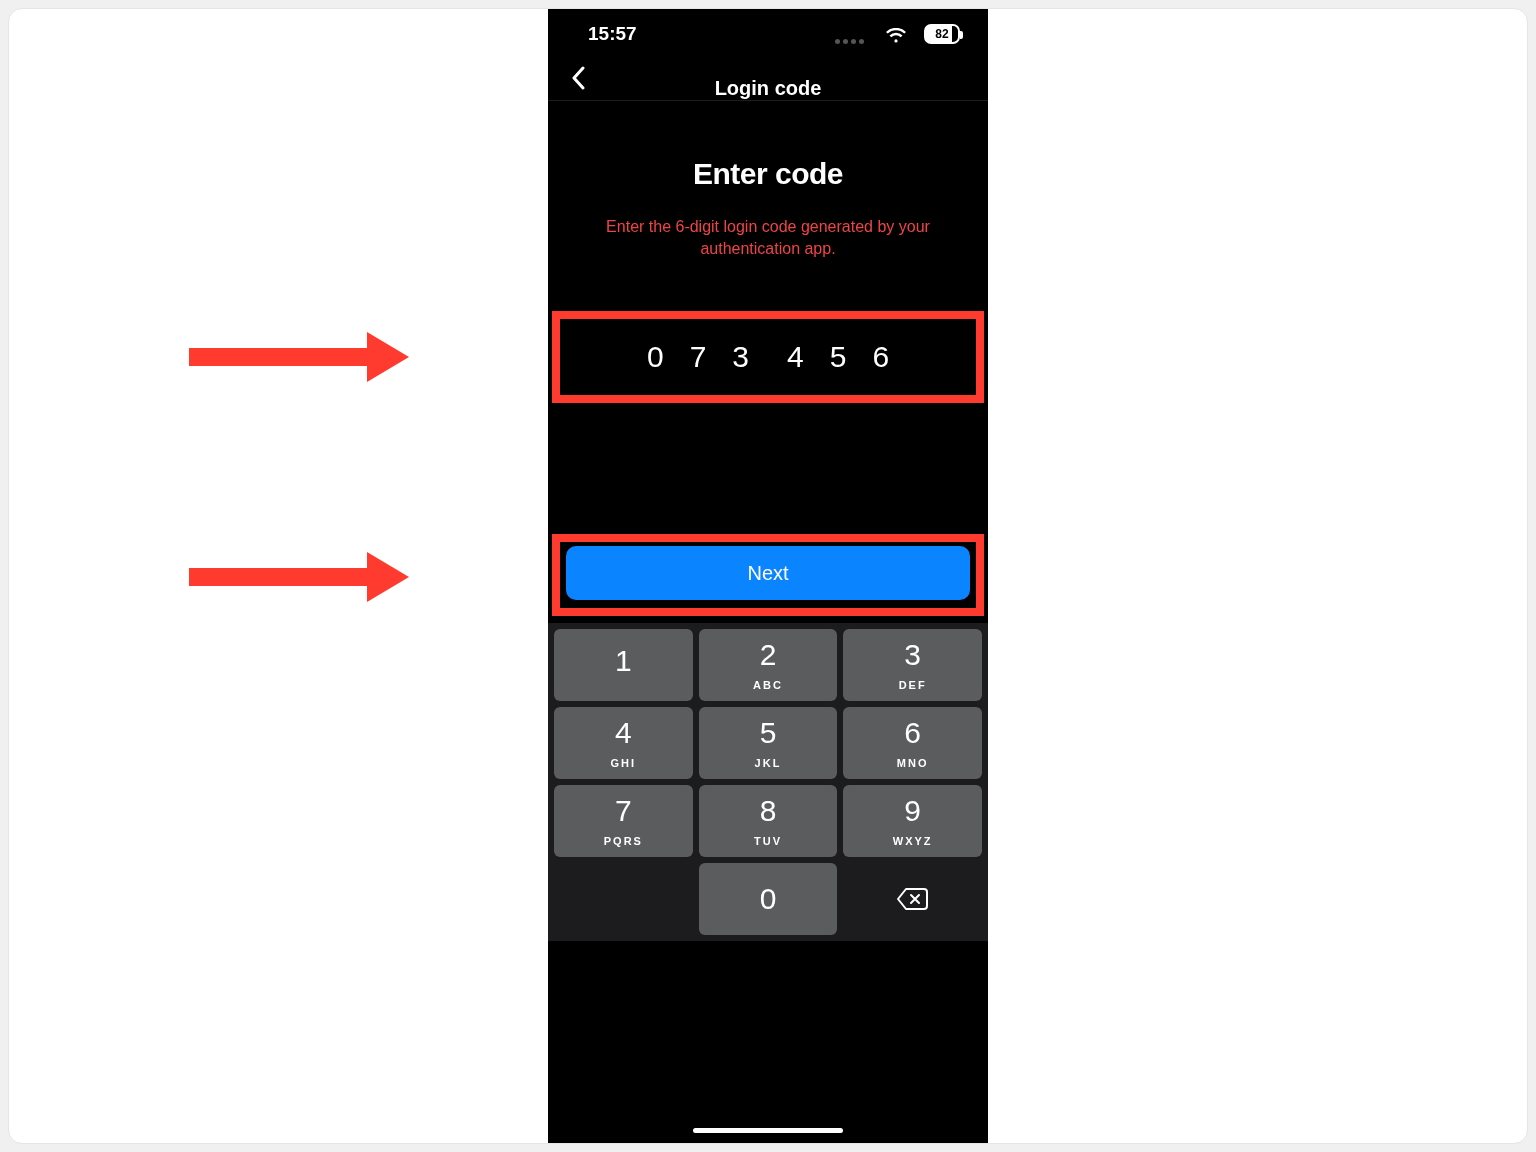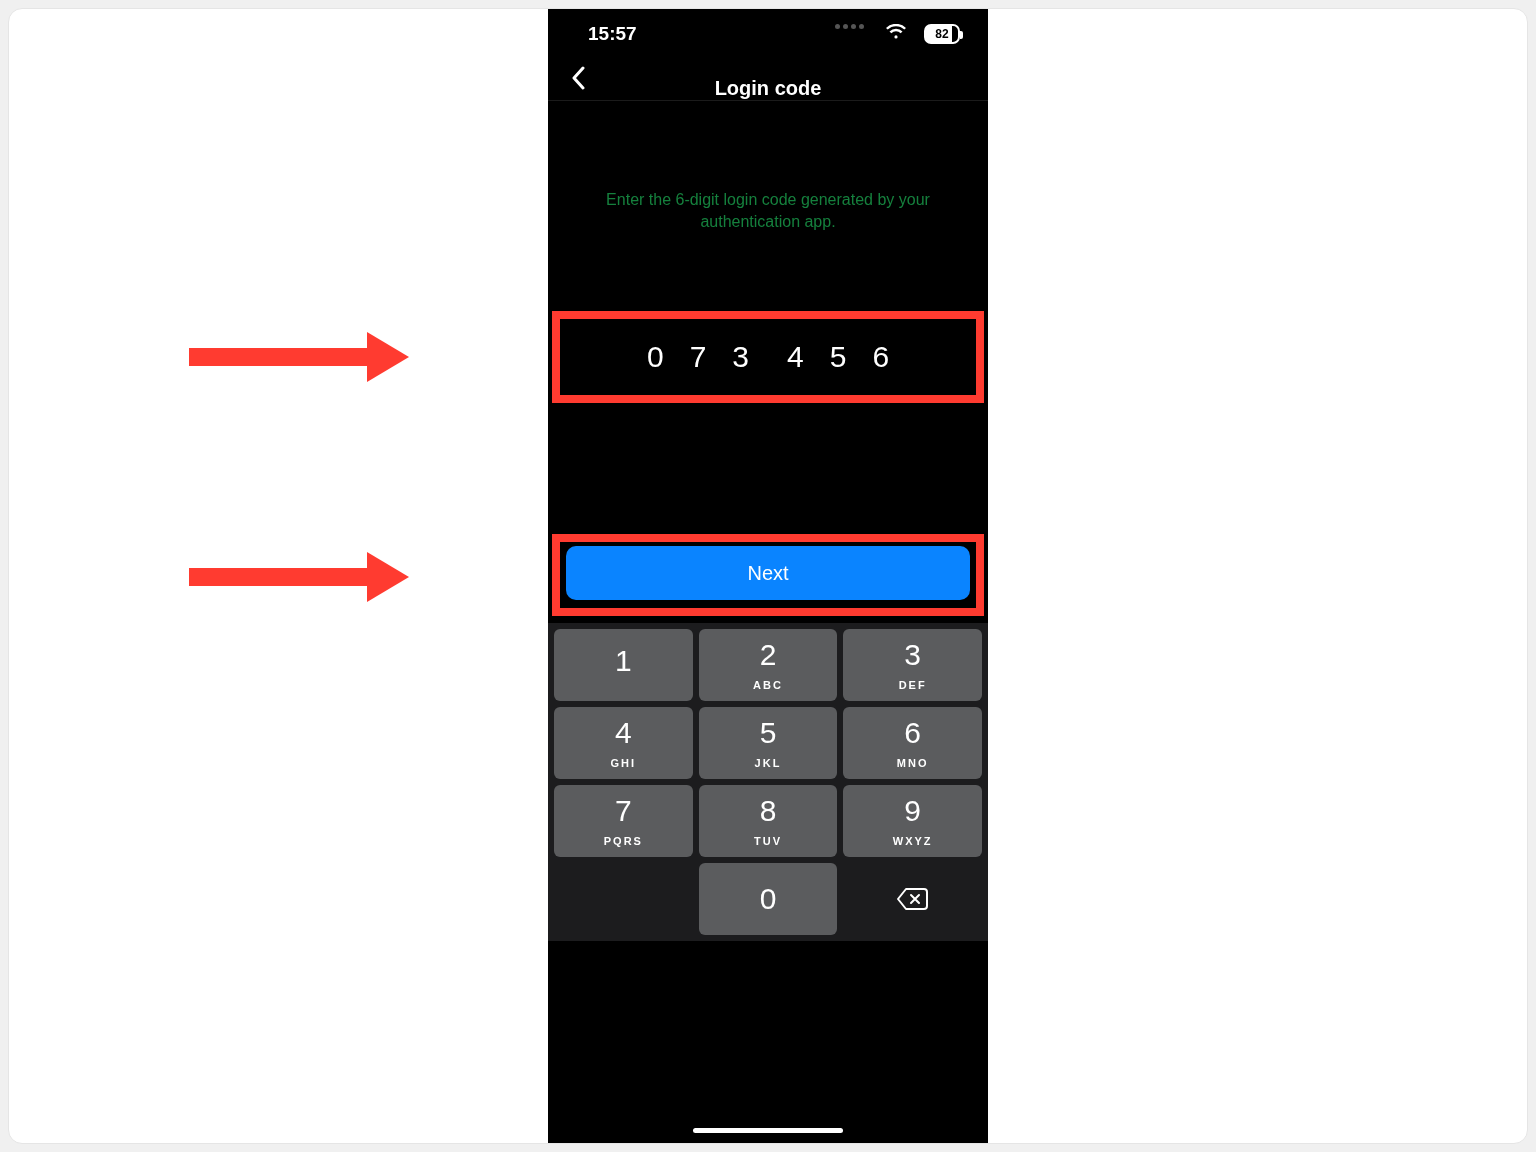--- a/index.html
+++ b/index.html
@@ -33,21 +33,21 @@
   }
 
   .status-bar {
     display: flex;
     justify-content: space-between;
     align-items: center;
     padding: 14px 28px 10px 40px;
     font-size: 19px;
     font-weight: 600;
   }
-  .status-right { display: flex; align-items: flex-start; gap: 17px; }
+  .status-right { display: flex; align-items: flex-end; gap: 17px; }
   .dots { display: flex; gap: 3px; margin-right: 4px; }
   .dots span { width: 5px; height: 5px; border-radius: 50%; background: #555; }
   .wifi-icon, .battery { display: inline-block; }
   .wifi-icon svg { display: block; }
   .battery {
     display: flex; align-items: center;
     border: 2px solid #fff; border-radius: 7px;
     width: 36px; height: 20px;
     position: relative;
     font-size: 12px; font-weight: 700; color: #000;
@@ -76,24 +76,24 @@
 
   .content { padding-top: 56px; }
   .heading {
     text-align: center;
     font-size: 30px;
     font-weight: 700;
     letter-spacing: -0.5px;
   }
   .subheading {
     text-align: center;
-    color: #15803d;
+    color: #ef4444;
     font-size: 16px;
     line-height: 1.35;
-    margin: 32px 28px 0;
+    margin: 25px 28px 0;
   }
 
   
   .hl {
     position: absolute;
     border: 8px solid #ff3b30;
     pointer-events: none;
   }
   .hl-code { left: 4px; top: 302px; width: 432px; height: 92px; }
   .hl-next { left: 4px; top: 525px; width: 432px; height: 82px; }
@@ -210,20 +210,21 @@
     <div class="nav-bar">
       <div class="nav-back">
         <svg width="14" height="24" viewBox="0 0 14 24">
             <path d="M12 2L3 12l9 10" stroke="#fff" stroke-width="3" fill="none" stroke-linecap="round" stroke-linejoin="round"></path>
           </svg>
       </div>
       <span class="nav-title">Login code</span>
     </div>
 
     <div class="content">
+      <div class="heading">Enter code</div>
       <div class="subheading">Enter the 6-digit login code generated by your authentication app.</div>
     </div>
 
     <div class="code-row">
       <div class="code-group">
         <span class="code-digit">0</span>
         <span class="code-digit">7</span>
         <span class="code-digit">3</span>
       </div>
       <div class="code-sep"></div>

